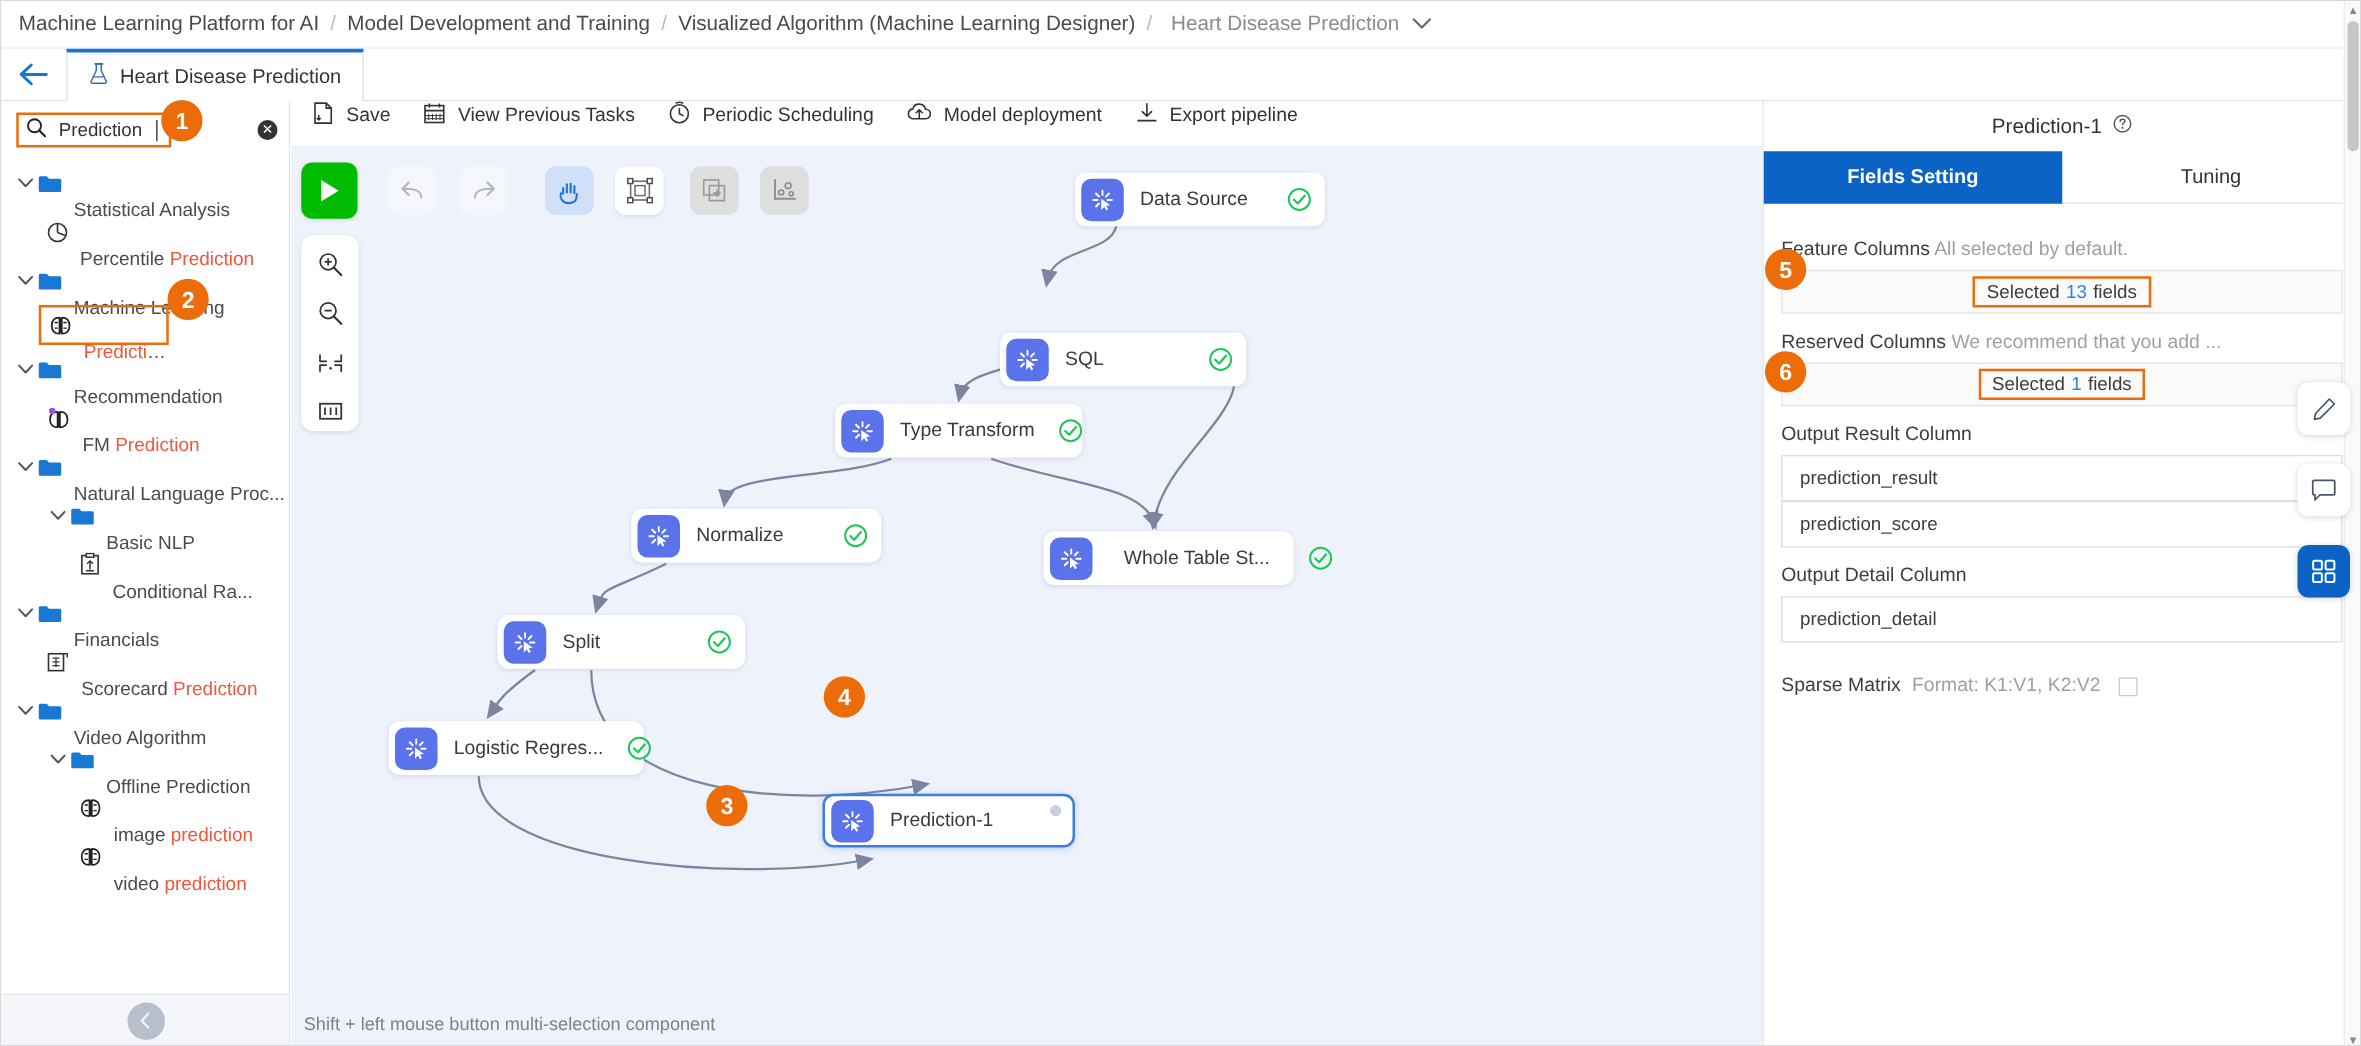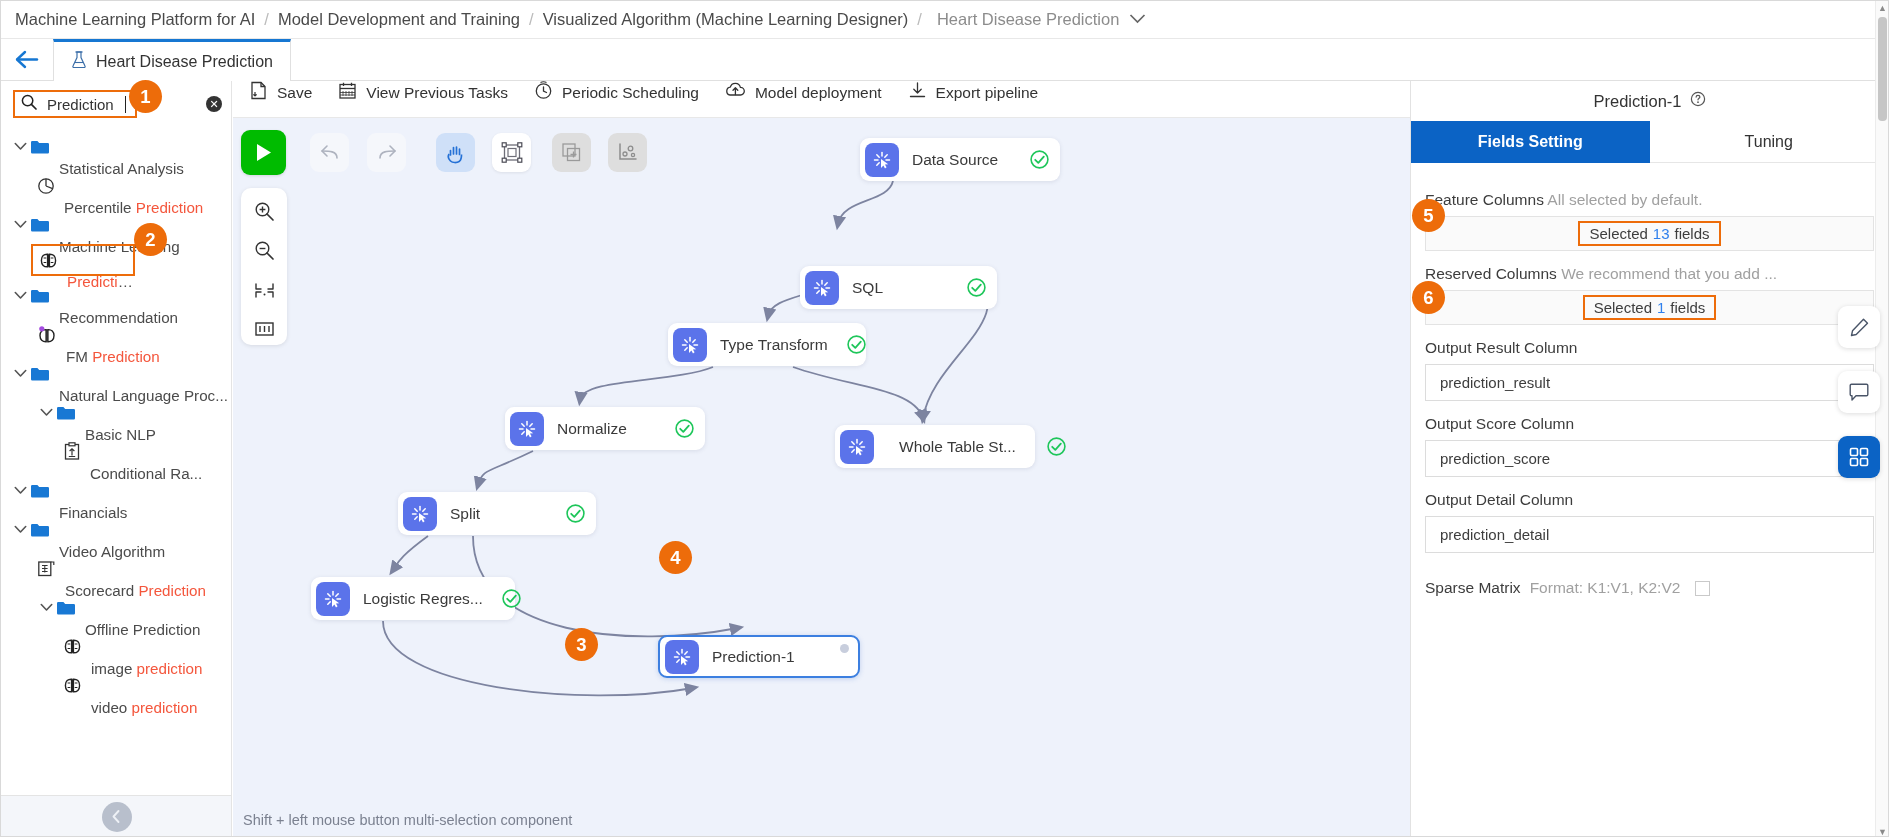--- a/index.html
+++ b/index.html
@@ -501,42 +501,42 @@
               <path d="M1.3 1.5 L6.5 7 L11.7 1.5" fill="none" stroke="#555" stroke-width="1.6" stroke-linecap="round" stroke-linejoin="round"></path>
             </svg>
           </span>
           <span class="folder">
             <svg width="20" height="16" viewBox="0 0 20 16">
               <path d="M1 3.2 A1.2 1.2 0 0 1 2.2 2 L7.4 2 L9.2 4 L17.8 4 A1.2 1.2 0 0 1 19 5.2 L19 13.3 A1.2 1.2 0 0 1 17.8 14.5 L2.2 14.5 A1.2 1.2 0 0 1 1 13.3 Z" fill="#1878d4"></path>
             </svg>
           </span>
           <span class="lbl"><span>Financials</span></span>
         </div>
-        <div class="tree-row indent1">
-          <span class="chev">
-            <svg width="13" height="9" viewBox="0 0 13 9">
-              <path d="M1.3 1.5 L6.5 7 L11.7 1.5" fill="none" stroke="#555" stroke-width="1.6" stroke-linecap="round" stroke-linejoin="round"></path>
-            </svg>
-          </span>
-          <span class="folder">
-            <svg width="20" height="16" viewBox="0 0 20 16">
-              <path d="M1 3.2 A1.2 1.2 0 0 1 2.2 2 L7.4 2 L9.2 4 L17.8 4 A1.2 1.2 0 0 1 19 5.2 L19 13.3 A1.2 1.2 0 0 1 17.8 14.5 L2.2 14.5 A1.2 1.2 0 0 1 1 13.3 Z" fill="#1878d4"></path>
-            </svg>
-          </span>
-          <span class="lbl"><span>Video Algorithm</span></span>
-        </div>
         <div class="tree-row indent2">
           <span class="leaf-icon">
             <svg width="19" height="19" viewBox="0 0 19 19">
               <rect x="1.8" y="3" width="12" height="13.5" fill="none" stroke="#333" stroke-width="1.3"></rect>
               <path d="M13.8 3 L16.8 3 L16.8 6" fill="none" stroke="#333" stroke-width="1.2"></path>
               <path d="M5 6.5 L10.6 6.5 M5 9.5 L10.6 9.5 M7.8 6.5 L7.8 13.5 M5 12.5 L10.6 12.5" stroke="#333" stroke-width="1"></path>
             </svg>
           </span>
           <span class="lbl"><span>Scorecard </span><span class="hl">Prediction</span></span>
+        </div>
+        <div class="tree-row indent1">
+          <span class="chev">
+            <svg width="13" height="9" viewBox="0 0 13 9">
+              <path d="M1.3 1.5 L6.5 7 L11.7 1.5" fill="none" stroke="#555" stroke-width="1.6" stroke-linecap="round" stroke-linejoin="round"></path>
+            </svg>
+          </span>
+          <span class="folder">
+            <svg width="20" height="16" viewBox="0 0 20 16">
+              <path d="M1 3.2 A1.2 1.2 0 0 1 2.2 2 L7.4 2 L9.2 4 L17.8 4 A1.2 1.2 0 0 1 19 5.2 L19 13.3 A1.2 1.2 0 0 1 17.8 14.5 L2.2 14.5 A1.2 1.2 0 0 1 1 13.3 Z" fill="#1878d4"></path>
+            </svg>
+          </span>
+          <span class="lbl"><span>Video Algorithm</span></span>
         </div>
         <div class="tree-row indent2">
           <span class="chev">
             <svg width="13" height="9" viewBox="0 0 13 9">
               <path d="M1.3 1.5 L6.5 7 L11.7 1.5" fill="none" stroke="#555" stroke-width="1.6" stroke-linecap="round" stroke-linejoin="round"></path>
             </svg>
           </span>
           <span class="folder">
             <svg width="20" height="16" viewBox="0 0 20 16">
               <path d="M1 3.2 A1.2 1.2 0 0 1 2.2 2 L7.4 2 L9.2 4 L17.8 4 A1.2 1.2 0 0 1 19 5.2 L19 13.3 A1.2 1.2 0 0 1 17.8 14.5 L2.2 14.5 A1.2 1.2 0 0 1 1 13.3 Z" fill="#1878d4"></path>
@@ -941,21 +941,20 @@
         <span class="hlbox">
           <span>Selected</span>
           <span class="num">1</span>
           <span>fields</span>
         </span>
       </div>
 
       <div class="fld-label">Output Result Column</div>
       <div class="txt-box">prediction_result</div>
 
-      <div class="fld-label">Output Score Column</div>
       <div class="txt-box">prediction_score</div>
 
       <div class="fld-label">Output Detail Column</div>
       <div class="txt-box">prediction_detail</div>
 
       <div id="sparse-row">
         <span>Sparse Matrix</span>
         <span class="sub">Format: K1:V1, K2:V2</span>
         <span id="sparse-check"></span>
       </div>

